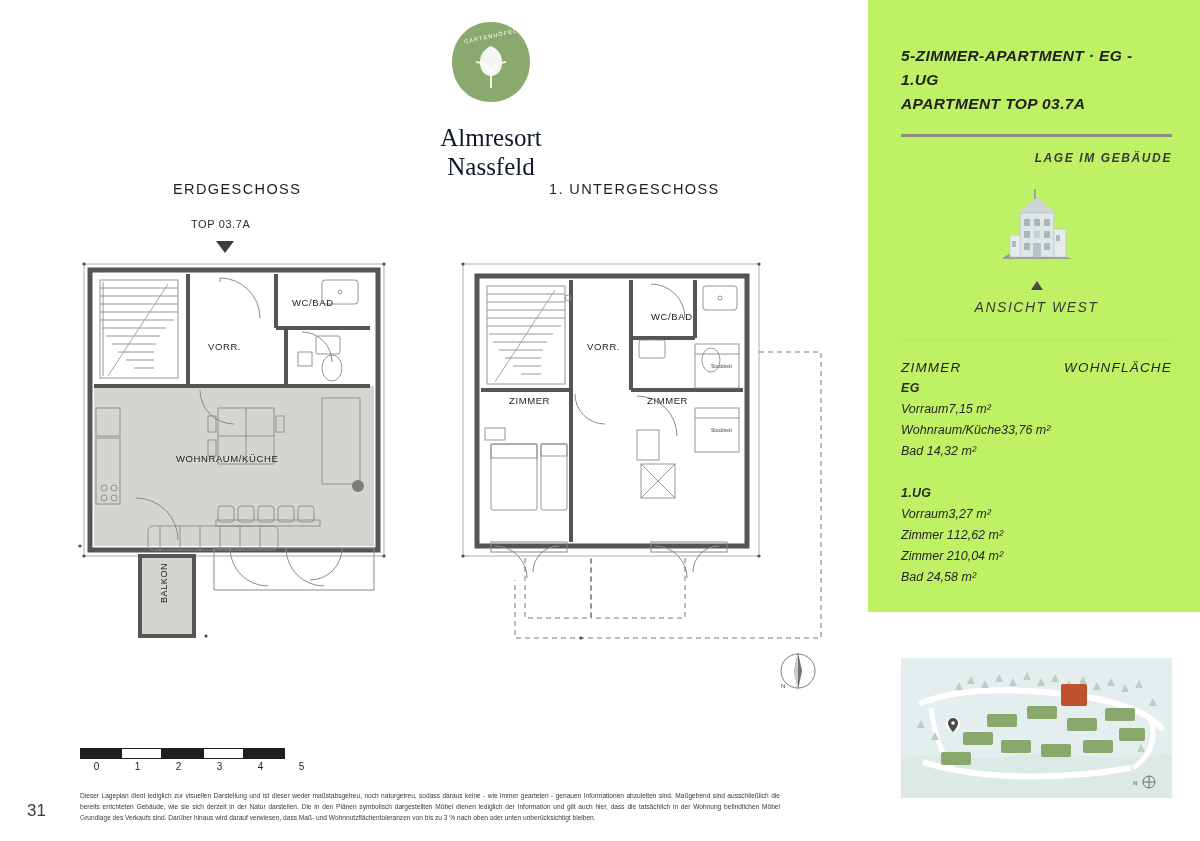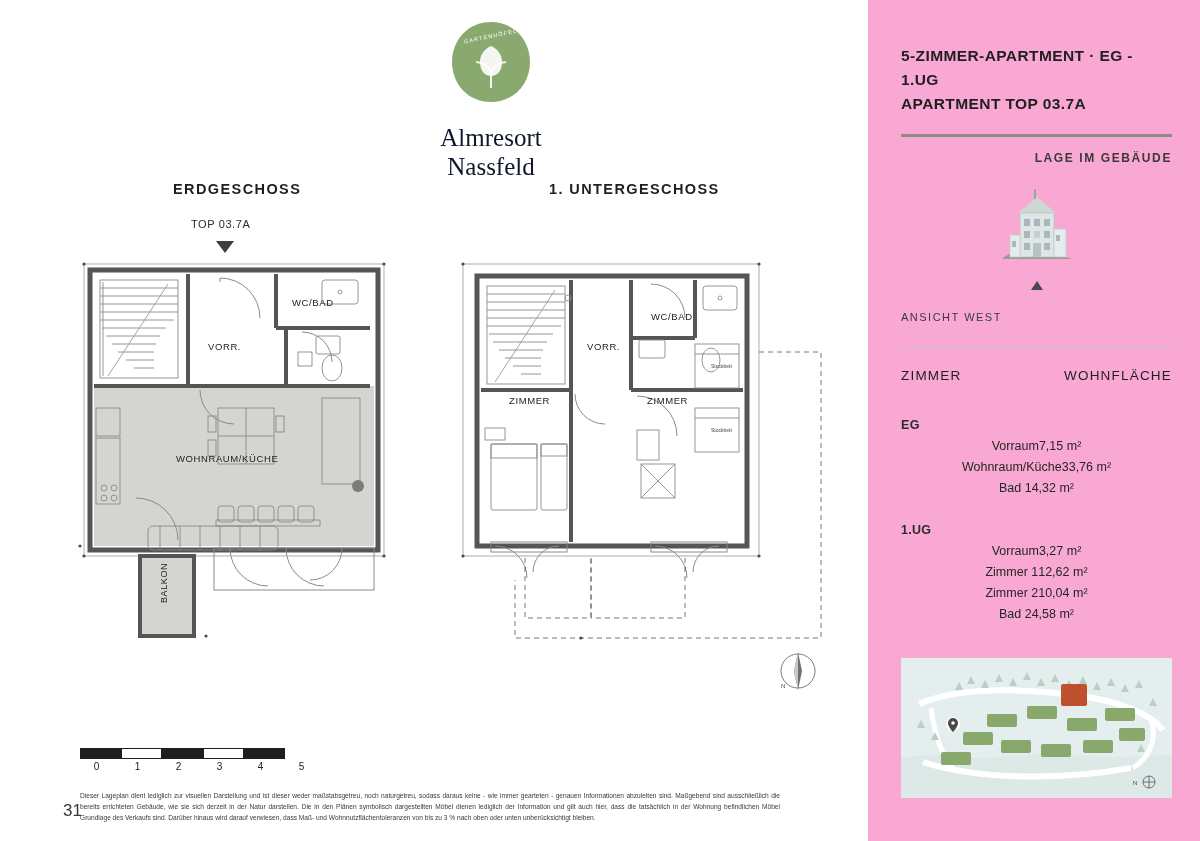--- a/index.html
+++ b/index.html
@@ -9,69 +9,70 @@
     background:#ffffff;
     font-family:"Liberation Sans", sans-serif;
     color:#2b2b2b;
     position:relative;
     overflow:hidden;
   }
   .page { position:absolute; inset:0; }
 
   
   .right-panel{
-    position:absolute; right:0; top:0; width:332px; height:841px;
-    background:#f9a8d4;
+    position:absolute; right:0; top:0; width:332px; height:612px;
+    background:#bef264;
+    font-style:italic;
   }
   .rp-inner{ position:absolute; left:33px; right:28px; top:44px; }
   .rp-title{ font-size:15.5px; font-weight:bold; letter-spacing:0.4px; color:#1f1f1f; line-height:1.55; }
   .rp-rule{ height:3px; background:#8d8d85; margin:18px 0 14px 0; }
   .rp-sub{ text-align:right; font-size:12px; letter-spacing:1.6px; font-weight:bold; color:#3a3a3a; }
 
   .bld-wrap{ margin-top:14px; height:90px; display:flex; align-items:flex-end; justify-content:center; }
   .bld{ position:relative; width:86px; height:84px; }
 
   .arrow-up{ margin:12px auto 0 auto; width:0;height:0;border-left:6px solid transparent;border-right:6px solid transparent;border-bottom:9px solid #4a4a4a; }
-  .rp-view{ font-size:11px; letter-spacing:1.5px; margin-top:21px; color:#3a3a3a; }
+  .rp-view{ text-align:center; font-size:14px; letter-spacing:1.5px; margin-top:9px; color:#3a3a3a; }
 
   .rp-hr{ height:1px; background:#c9c9c2; margin:24px 0 20px 0; }
 
   .tbl-head{ display:flex; justify-content:space-between; font-size:13.5px; letter-spacing:1.2px; color:#1f1f1f; }
   .grp{ font-weight:bold; font-size:12.5px; margin-top:28px; letter-spacing:.3px; }
-  .grp.first{ margin-top:35px; }
-  .row{ display:flex; justify-content:center; font-size:12.5px; margin-top:7px; color:#262626; }
+  .grp.first{ margin-top:6px; }
+  .row{ display:flex; justify-content:flex-start; font-size:12.5px; margin-top:7px; color:#262626; }
   .row .val{ text-align:right; white-space:nowrap; }
 
   .map-box{
     position:absolute; left:33px; top:658px; width:271px; height:140px;
     background:#e4eeee; overflow:hidden;
   }
 
   
   .logo{ position:absolute; left:391px; top:18px; width:200px; text-align:center; }
   .logo .name{ font-family:"Liberation Serif", serif; font-size:25px; line-height:1.15; color:#0f172a; margin-top:6px; }
 
-  .fl-title{ position:absolute; font-size:14.5px; letter-spacing:1.4px; color:#1f1f1f;font-weight:bold; }
+  .fl-title{ position:absolute; font-size:14.5px; letter-spacing:1.4px; color:#1f1f1f; }
   .fl-title.eg{ left:173px; top:181px; }
   .fl-title.ug{ left:549px; top:181px; }
   .top-label{ position:absolute; left:191px; top:218px; font-size:11px; letter-spacing:.6px; }
   .tri-down{ position:absolute; left:216px; top:241px; width:0;height:0;border-left:9px solid transparent;border-right:9px solid transparent;border-top:12px solid #3d3d3d; }
 
   .plan{ position:absolute; }
   .plan svg{ display:block; }
 
   
   .scalebar{ position:absolute; left:80px; top:748px; }
   .sb-row{ display:flex; }
   .sb-seg{ width:41px; height:11px; border:1px solid #1f1f1f; }
   .sb-seg.fill{ background:#1f1f1f; }
   .sb-nums{ display:flex; margin-left:-4px; margin-top:2px; }
   .sb-num{ width:41px; text-align:center; font-size:10px; color:#222; }
 
-  .pageno{ position:absolute; left:27px; top:801px; font-size:17px; color:#3a3a3a;margin-left:36px; }
+  .pageno{ position:absolute; left:27px; top:801px; font-size:17px; color:#3a3a3a; }
   .footnote{
     position:absolute; left:80px; top:791px; width:700px;
     font-size:6.6px; line-height:1.65; color:#3a3a3a; text-align:justify;
   }
 
   .compass{ position:absolute; left:775px; top:648px; width:46px; height:46px; }
 </style>
 </head>
 <body>
 

